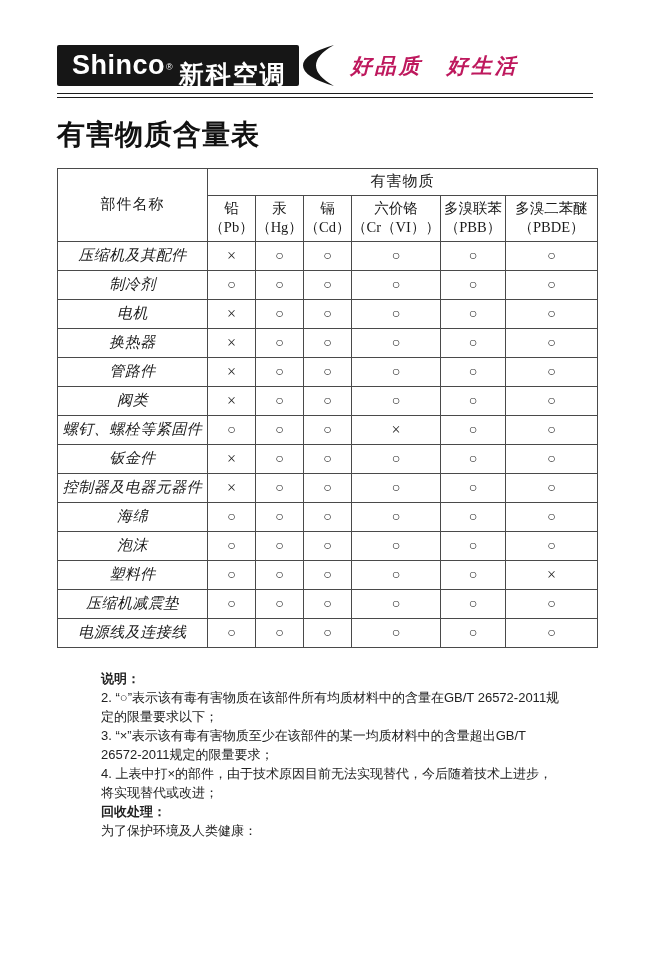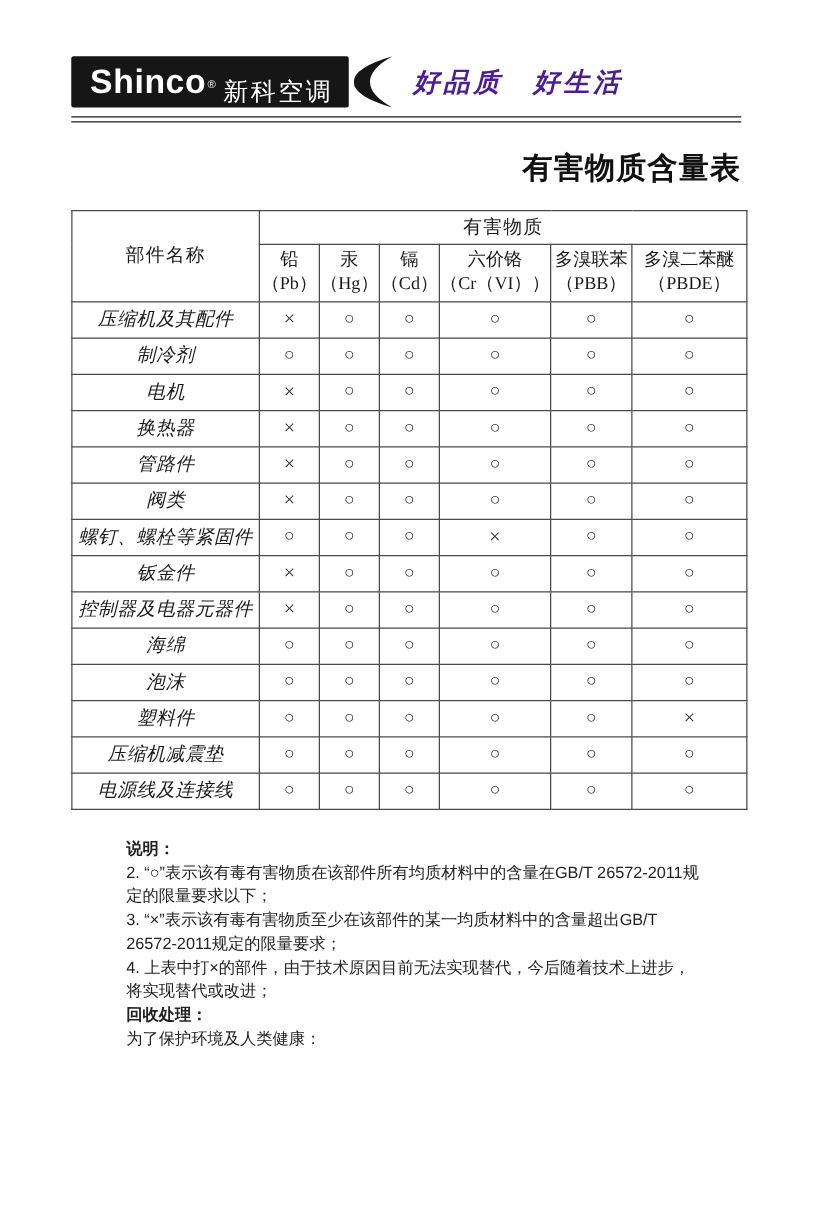--- a/index.html
+++ b/index.html
@@ -37,52 +37,52 @@
     line-height: 1;
   }
   .logo-reg {
     font-size: 9px;
     vertical-align: top;
     position: relative;
     top: 1px;
     margin-left: 1px;
   }
   .logo-cn {
-    font-size: 20px;
-    font-weight: normal;
+    font-size: 25px;
+    font-weight: bold;
     margin-left: 6px;
     letter-spacing: 2px;
     line-height: 1;
     margin-top: 17px;
   }
   .crescent-wrap { margin-left: 4px; display: flex; align-items: center; }
   .slogan {
     margin-left: 14px;
     display: flex;
     align-items: center;
     font-family: "DejaVu Serif", serif;
     font-style: italic;
     font-weight: bold;
     font-size: 21px;
     letter-spacing: 3px;
-    color: #4c1d95;
+    color: #be185d;
     white-space: nowrap;
   }
   .double-rule {
     margin-top: 7px;
     height: 4.5px;
     border-top: 1.5px solid #1d1d1d;
     border-bottom: 1.5px solid #1d1d1d;
   }
 
   
   .doc-title {
     margin-top: 14px;
-    text-align: right;
-    font-size: 24px;
+    text-align: left;
+    font-size: 28px;
     font-weight: bold;
     letter-spacing: 1px;
     line-height: 46px;
     color: #111111;
   }
 
   
   table.subst {
     margin-top: 10px;
     border-collapse: collapse;

